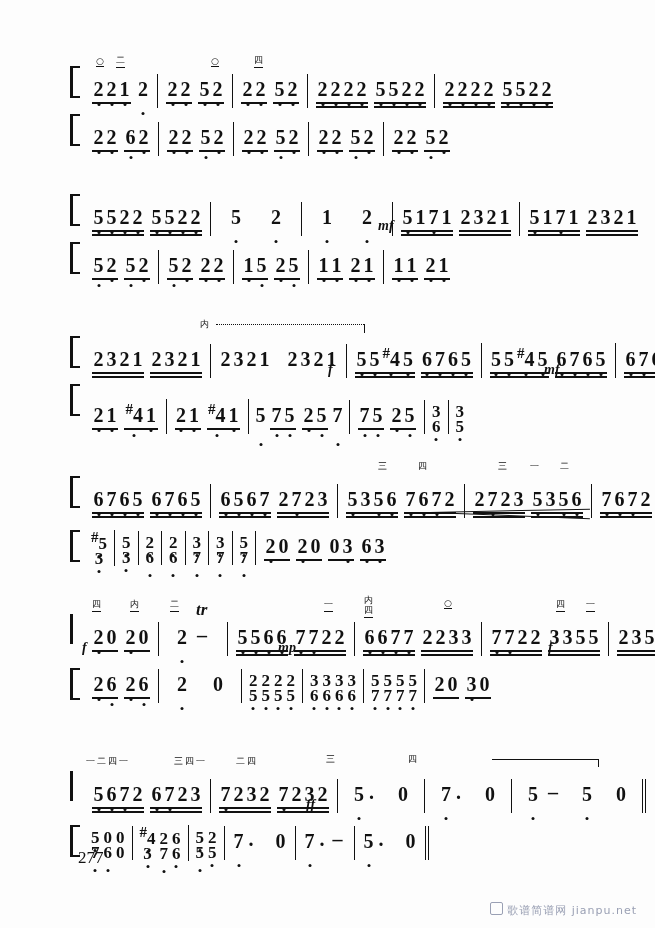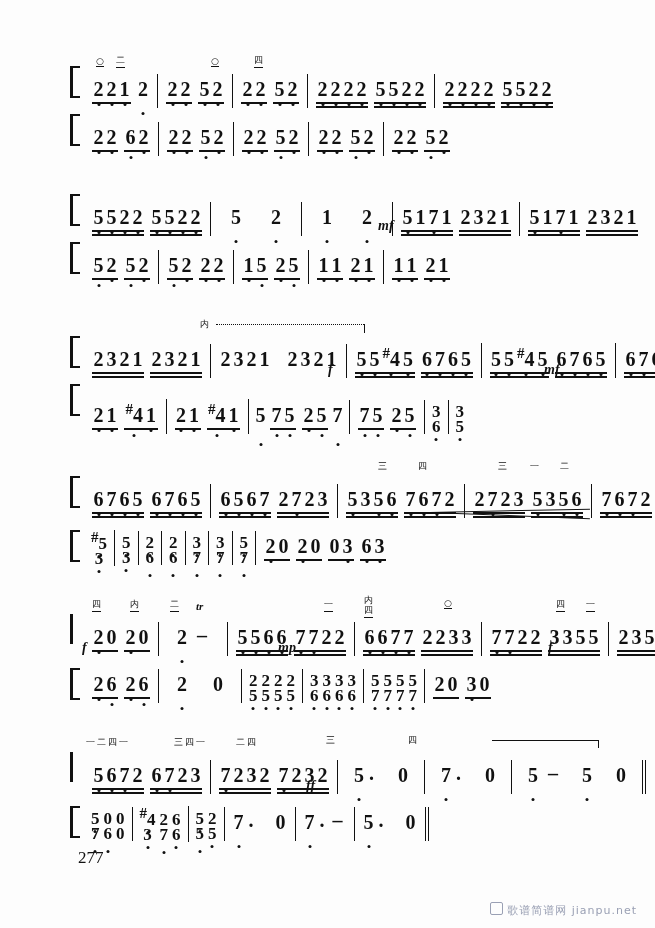--- a/index.html
+++ b/index.html
@@ -758,21 +758,21 @@
     <div class="anno" style="left:14px; top:-12px;">四<span class="bar"></span></div>
     <div class="anno" style="left:52px; top:-12px;">内<span class="bar"></span></div>
     <div class="anno" style="left:92px; top:-12px;">二<span class="bar"></span></div>
     <div class="anno" style="left:246px; top:-12px;">一<span class="bar"></span></div>
     <div class="anno" style="left:286px; top:-16px;">内</div>
     <div class="anno" style="left:286px; top:-6px;">四<span class="bar"></span></div>
     <div class="anno" style="left:366px; top:-12px;">○<span class="bar"></span></div>
     <div class="anno" style="left:478px; top:-12px;">四<span class="bar"></span></div>
     <div class="anno" style="left:508px; top:-12px;">一<span class="bar"></span></div>
     <div class="dyn" style="left:4px; top:30px;">f</div>
-    <div class="dyn" style="left:118px; top:-10px; font-size:11px;">tr</div>
+    <div class="dyn" style="left:118px; top:-10px; font-size:17px;">tr</div>
     <div class="dyn" style="left:200px; top:30px;">mp</div>
     <div class="dyn" style="left:470px; top:30px;">f</div>
 
     <div class="staff">
       <div class="brace plain"></div>
       <div class="measures">
         <div class="measure">
           <span class="group beam1">
             <span class="note">2<i class="dot-dn"></i></span>
             <span class="note">0</span>
@@ -918,21 +918,21 @@
           </span>
           <span class="group beam1">
             <span class="note">3<i class="dot-dn"></i></span>
             <span class="note">0</span>
           </span>
         </div>
       </div>
     </div>
   </div>
 
-  <div class="system" style="top:748px;">
+  <div class="system" style="top:767px;">
     <div class="anno" style="left:8px; top:-12px; letter-spacing:2px;">一二四一</div>
     <div class="anno" style="left:96px; top:-12px; letter-spacing:2px;">三四一</div>
     <div class="anno" style="left:158px; top:-12px; letter-spacing:2px;">二四</div>
     <div class="anno" style="left:248px; top:-14px;">三</div>
     <div class="anno" style="left:330px; top:-14px;">四</div>
     <div class="dyn" style="left:228px; top:30px;">ff</div>
     <div class="solidline" style="left:414px; top:-8px; width:106px;"></div>
     <div class="hook" style="left:520px; top:-8px; height:8px;"></div>
 
     <div class="staff">

